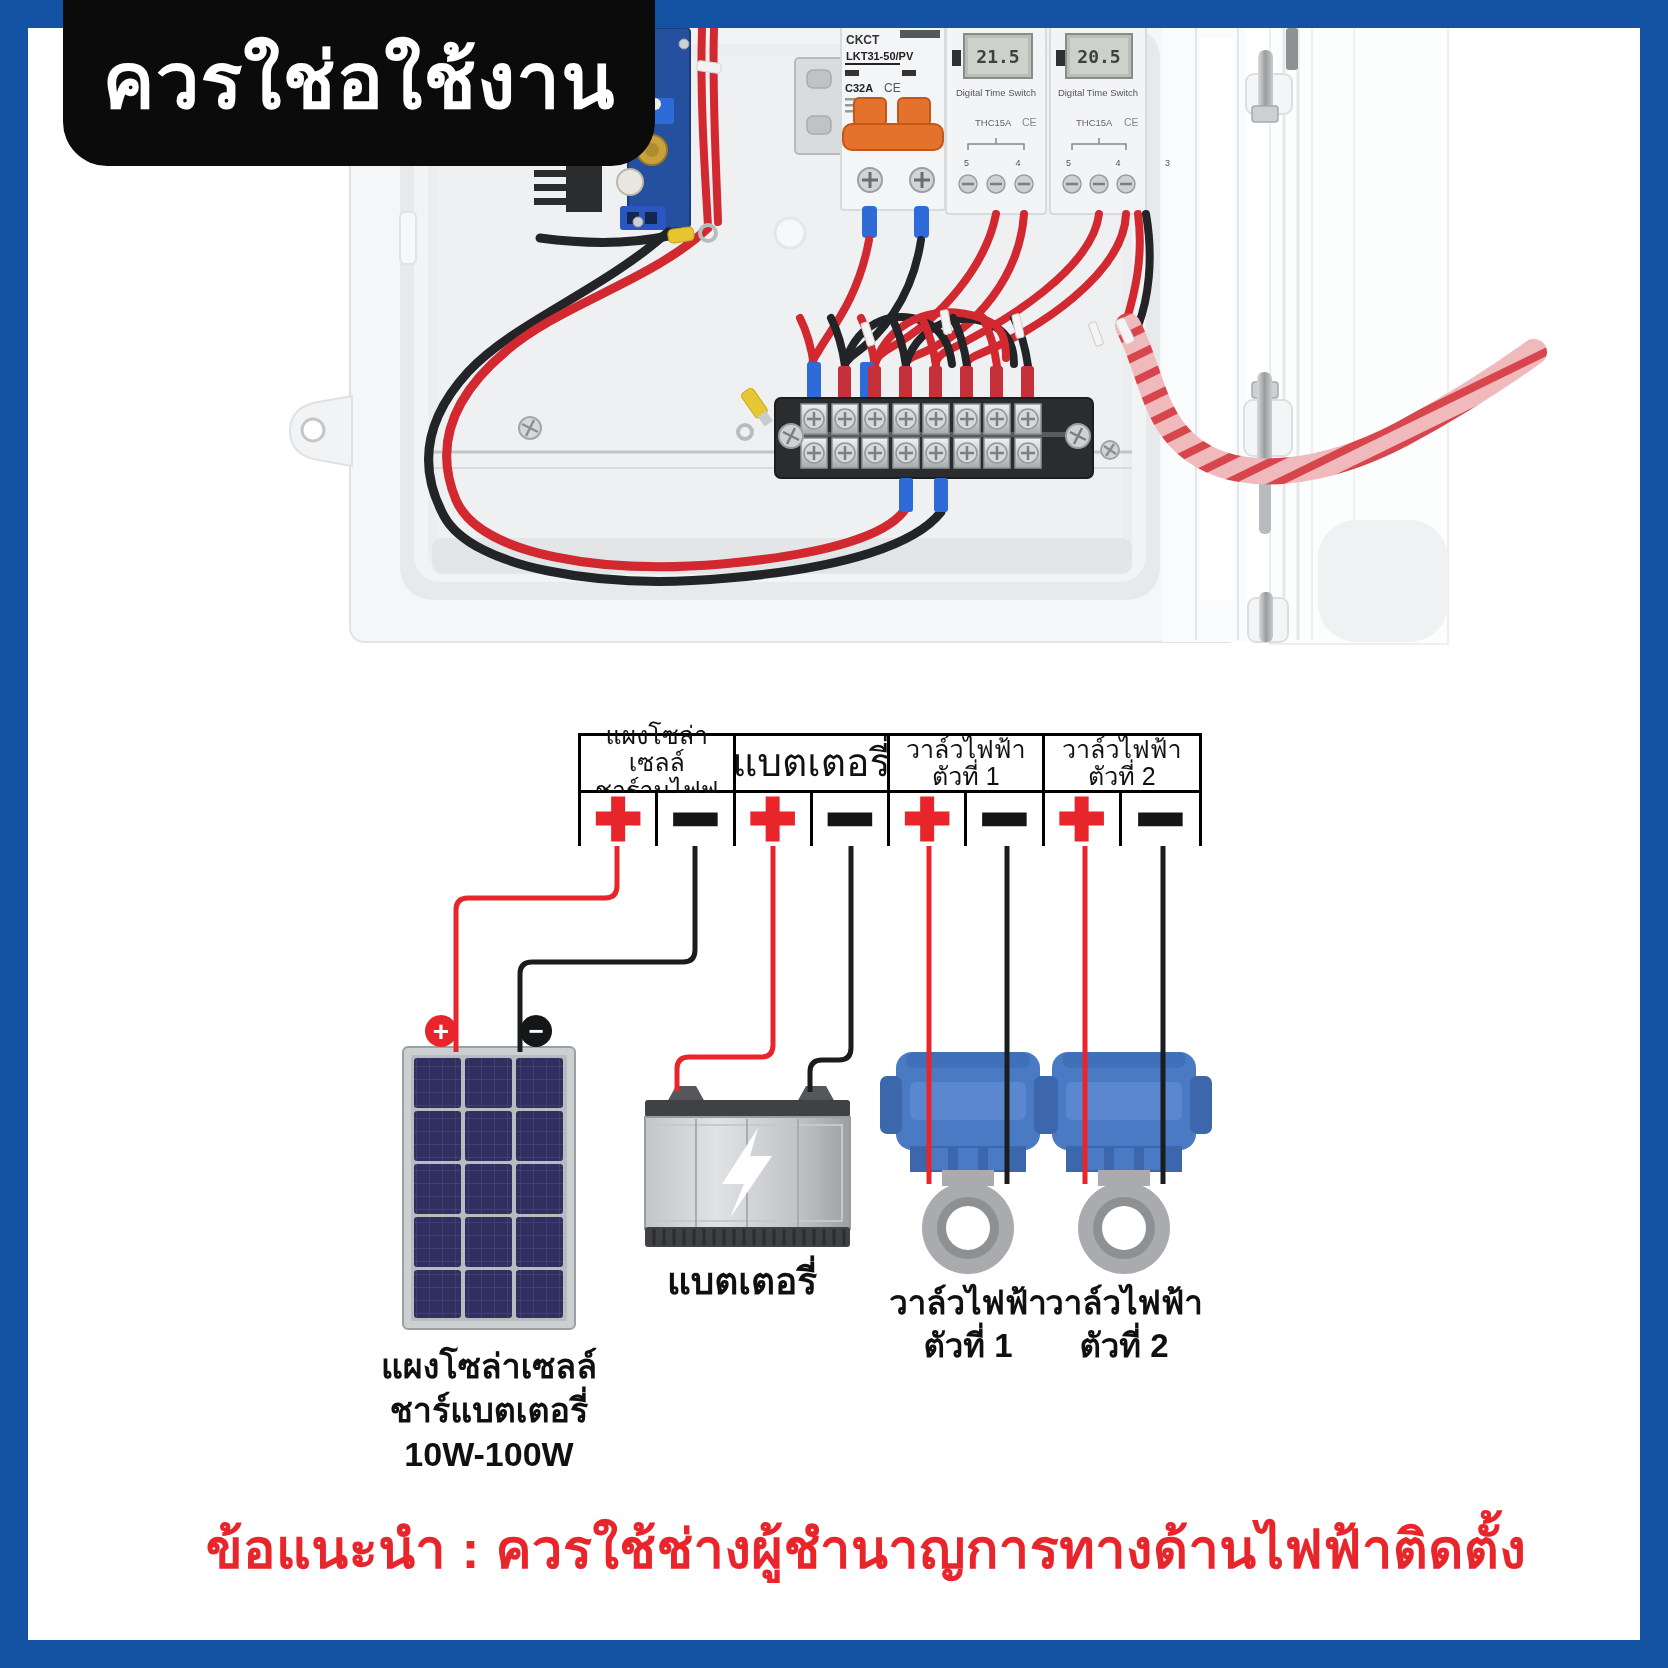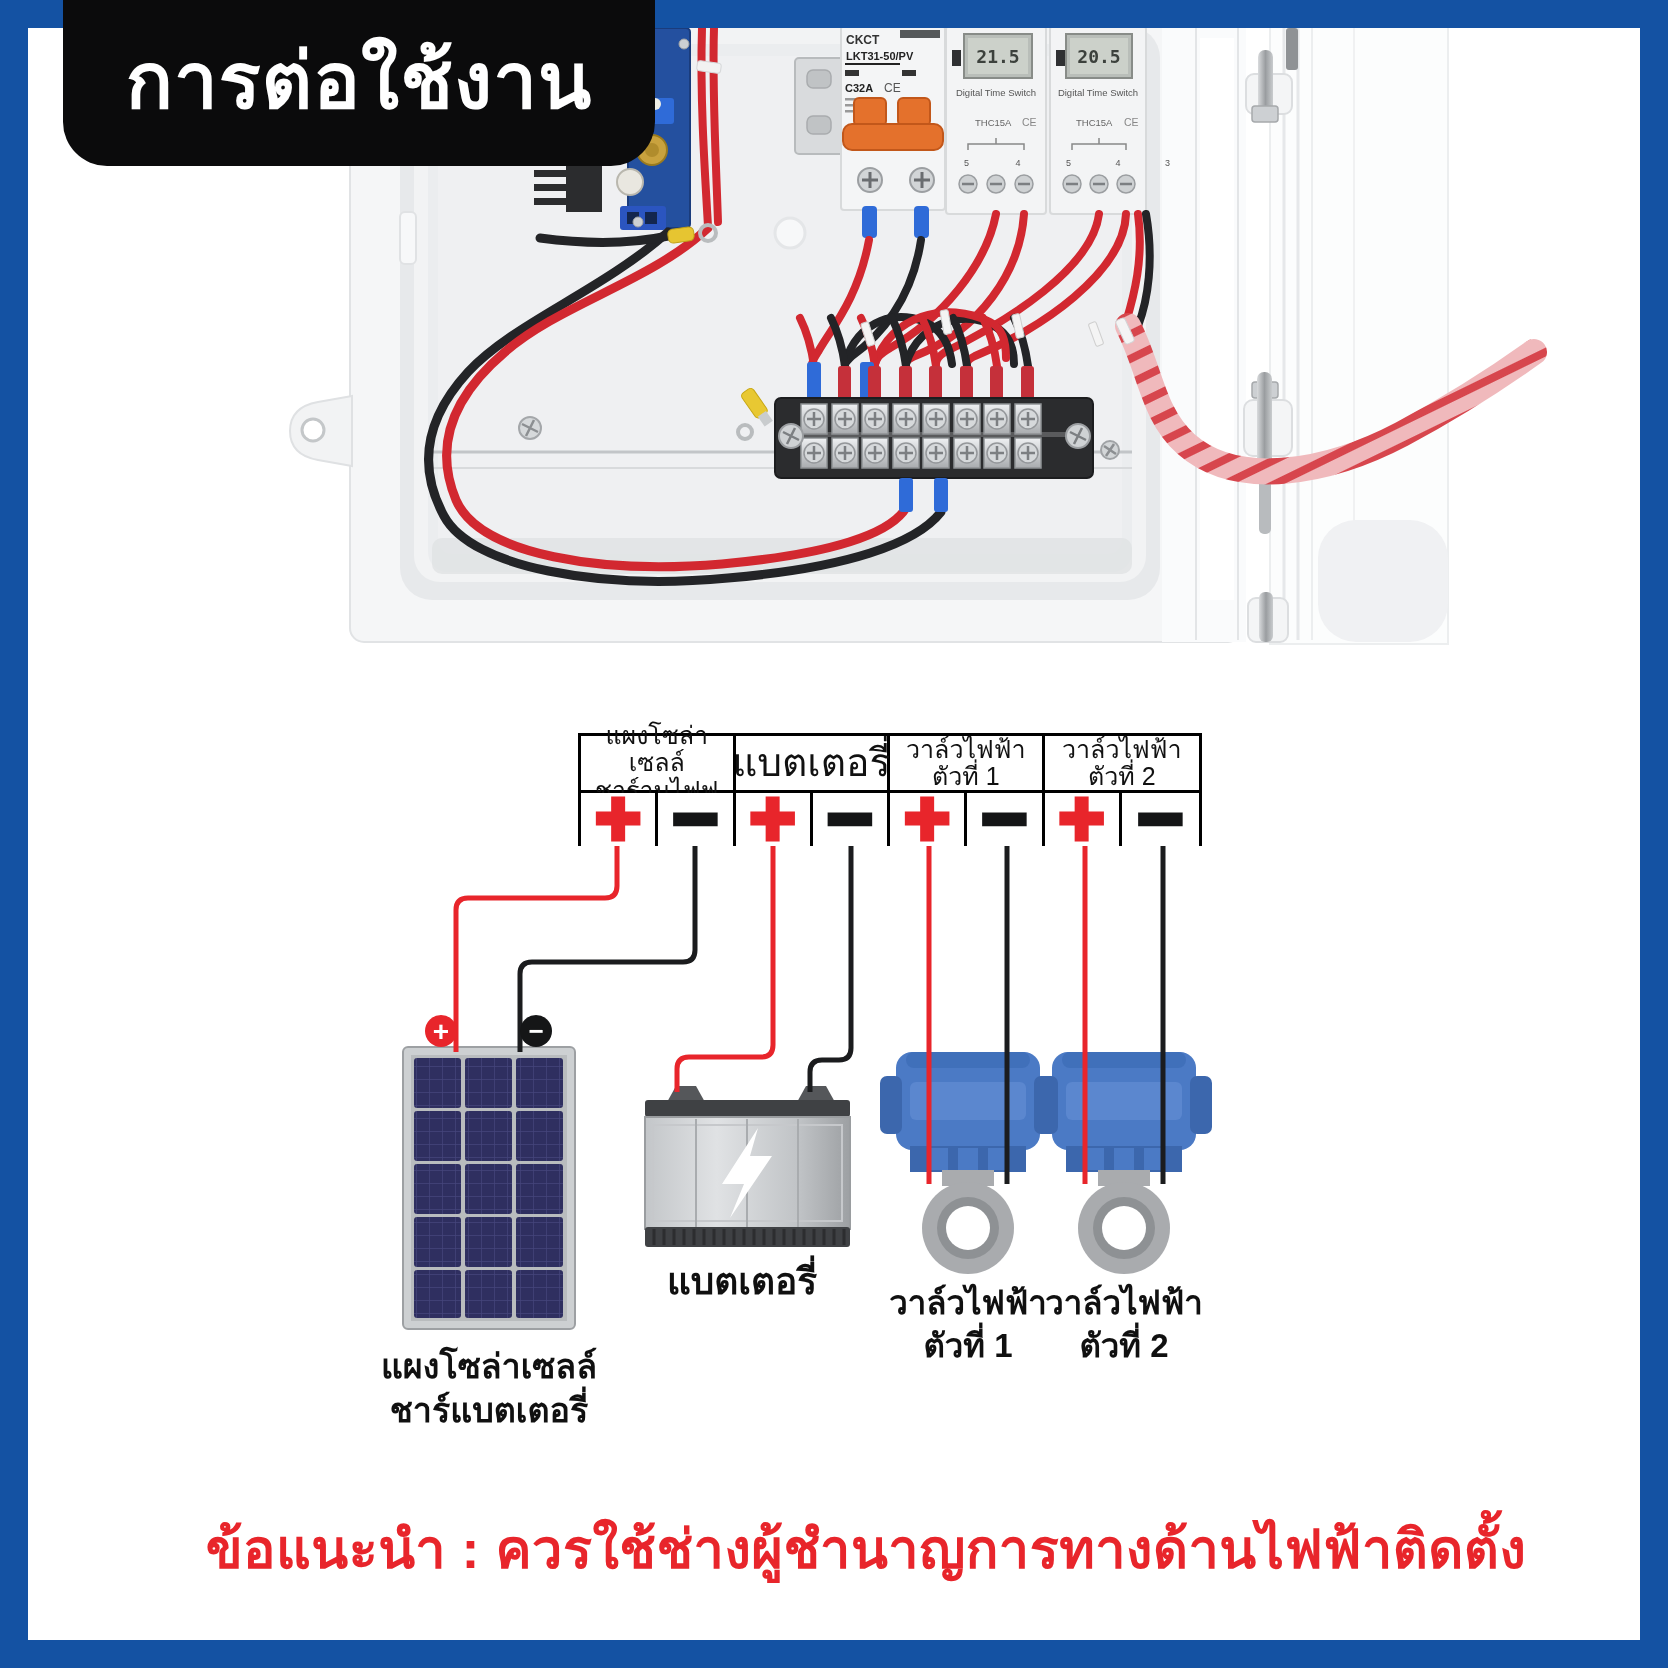--- a/index.html
+++ b/index.html
@@ -430,33 +430,34 @@
         <span class="sign plus">+</span>
       </div>
     <div class="tc last">
         <span class="sign minus">−</span>
       </div>
   </div>
 
   <div class="dev-label lbl-solar">
     <div>แผงโซล่าเซลล์</div>
     <div>ชาร์แบตเตอรี่</div>
+    <div>10W-100W</div>
   </div>
   <div class="dev-label lbl-battery">
     <div>แบตเตอรี่</div>
   </div>
   <div class="dev-label lbl-valve1">
     <div>วาล์วไฟฟ้า</div>
     <div>ตัวที่ 1</div>
   </div>
   <div class="dev-label lbl-valve2">
     <div>วาล์วไฟฟ้า</div>
     <div>ตัวที่ 2</div>
   </div>
 
   <div class="note">ข้อแนะนำ : ควรใช้ช่างผู้ชำนาญการทางด้านไฟฟ้าติดตั้ง</div>
 
   <div class="frame"></div>
   <div class="title-block">
-    <div class="t">การต่อใช้งาน</div>
+    <div class="t">ควรใช่อใช้งาน</div>
   </div>
 
 </div>
 
 </body></html>

